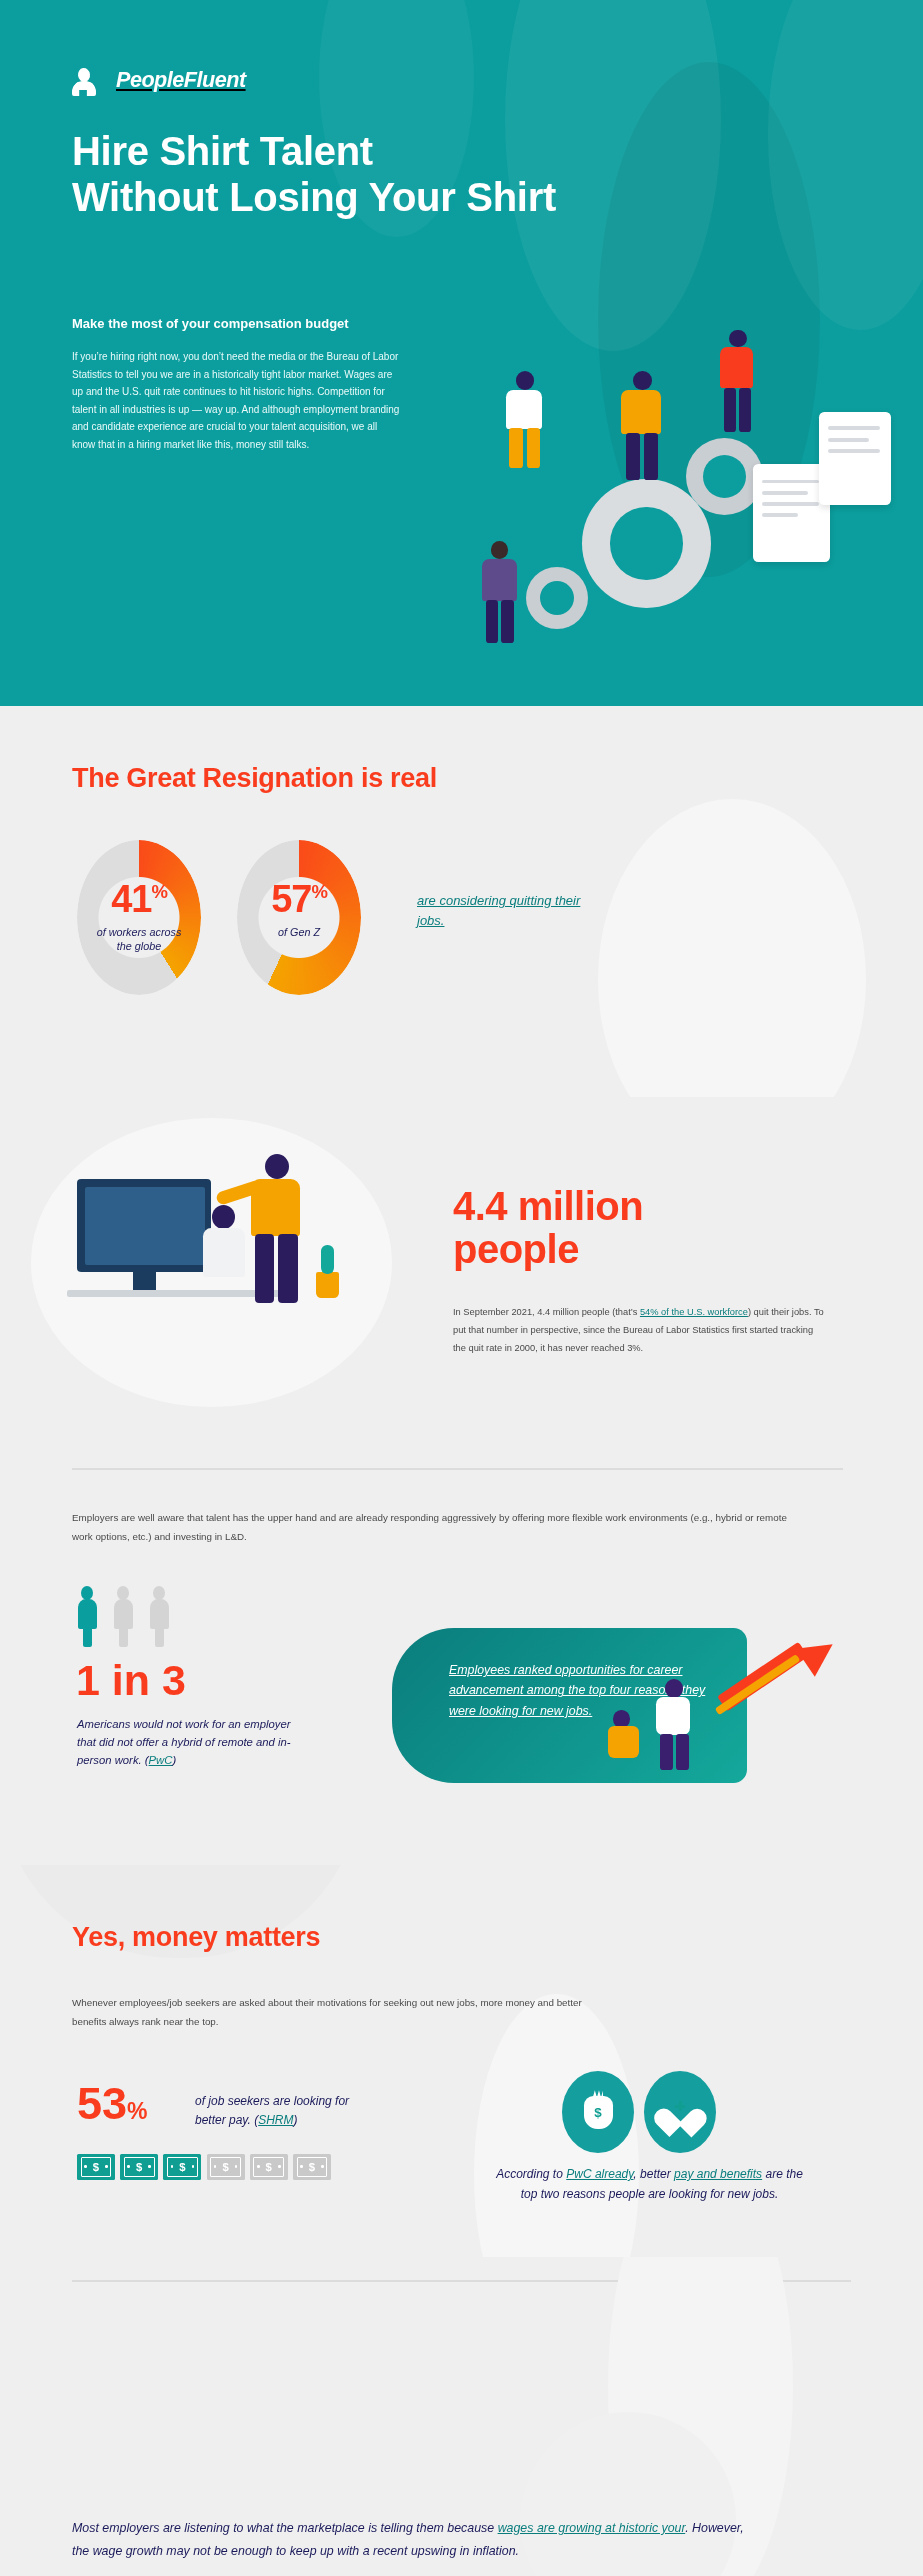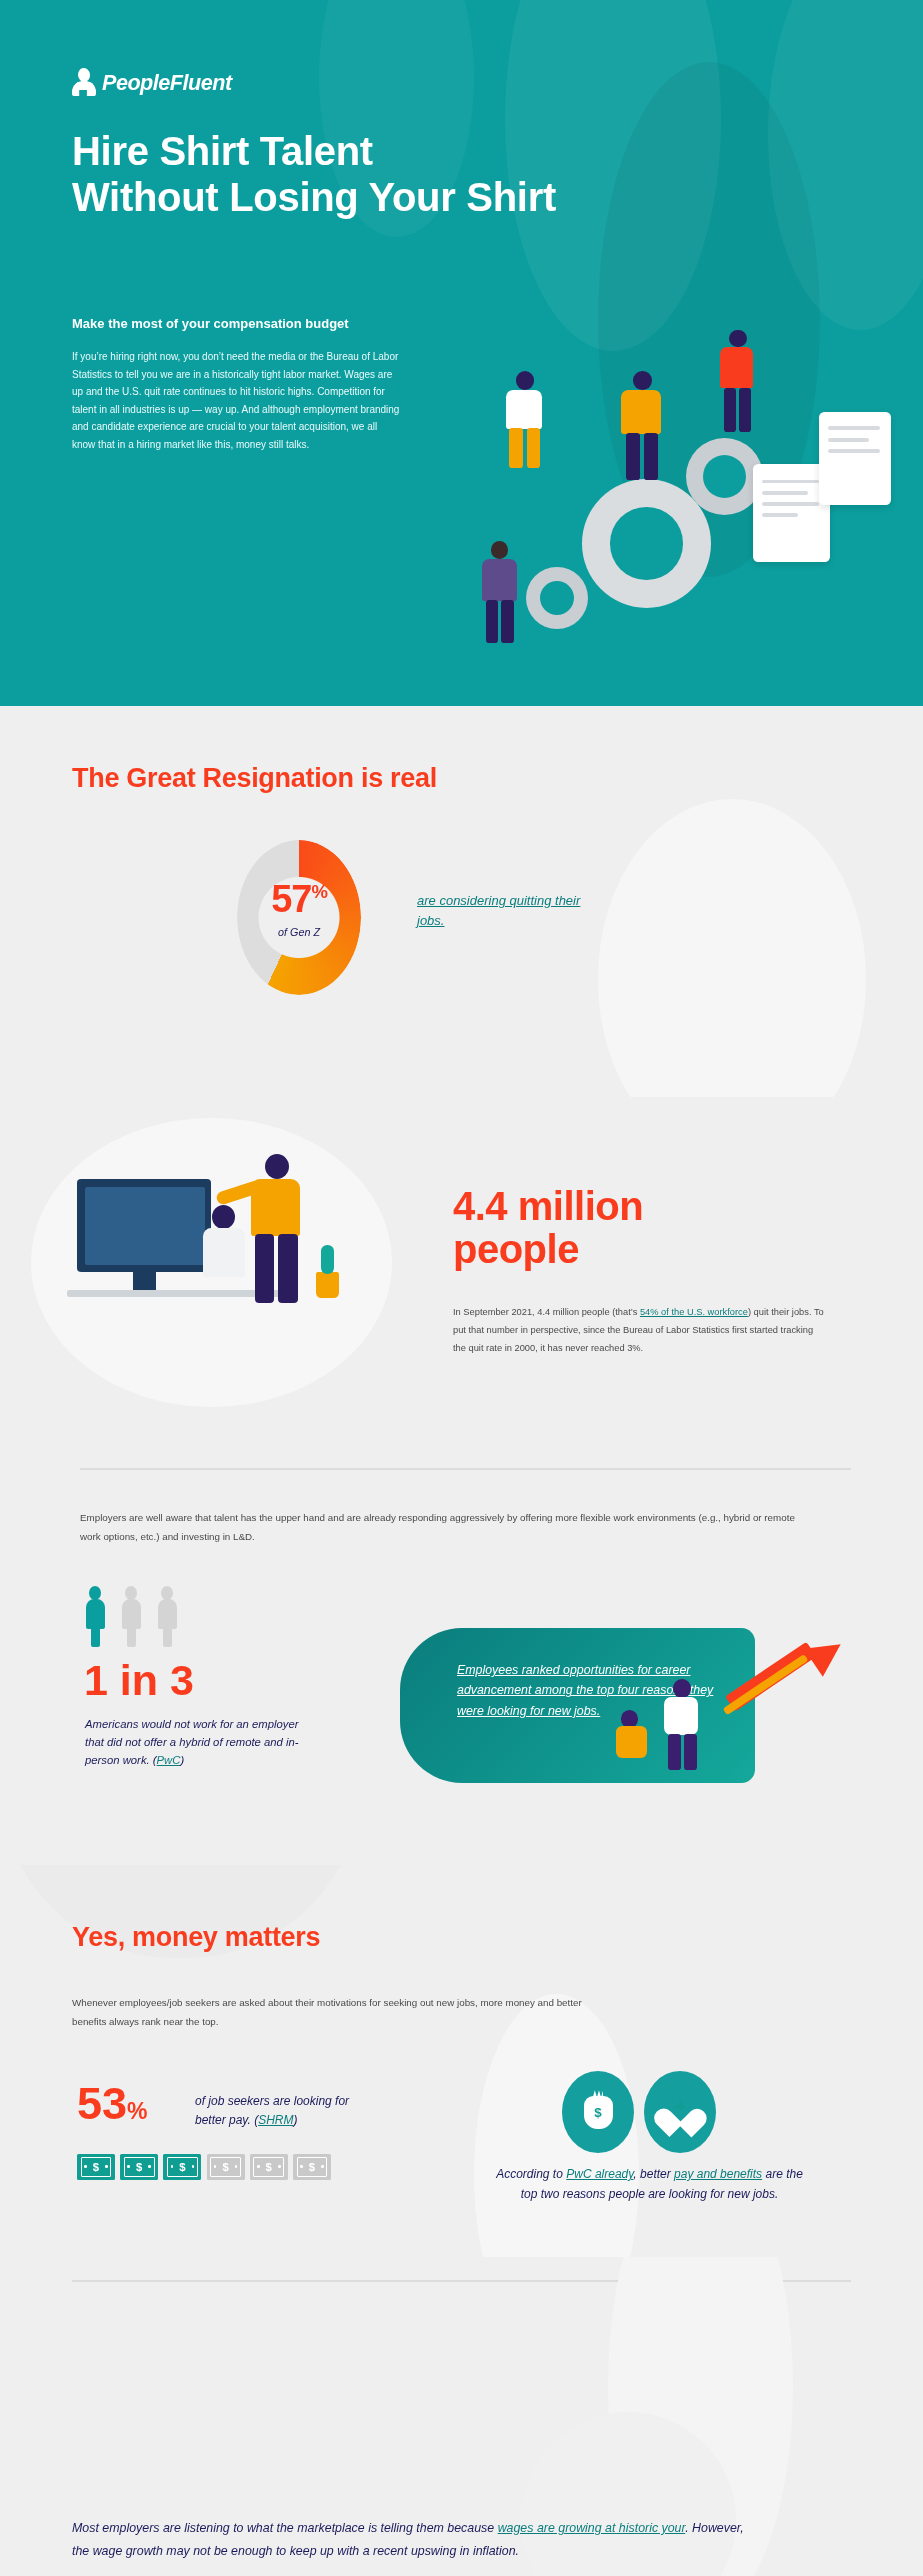--- a/index.html
+++ b/index.html
@@ -16,21 +16,21 @@
     position:absolute; left:0; top:0; width:923px; height:706px;
     background:#0c9e9e;
     overflow:hidden;
   }
   .hero-blob { position:absolute; background:rgba(255,255,255,0.06); border-radius:50%; }
   .hb1 { left:505px; top:-113px; width:216px; height:464px; border-radius:108px/232px; }
   .hb2 { left:598px; top:62px; width:222px; height:515px; border-radius:111px/258px; background:rgba(0,0,0,0.05); }
   .hb3 { left:768px; top:-62px; width:185px; height:392px; border-radius:93px/196px; background:rgba(255,255,255,0.05); }
   .hb4 { left:319px; top:-82px; width:155px; height:319px; border-radius:77px/160px; background:rgba(255,255,255,0.045); }
 
-  .logo { position:absolute; left:72px; top:67px; display:flex; align-items:flex-end; gap:6px; }
+  .logo { position:absolute; left:72px; top:67px; display:flex; align-items:flex-start; gap:20px;text-decoration:underline; }
   .logo-mark { position:relative; width:24px; height:29px; }
   .logo-mark .head { position:absolute; left:6.2px; top:1px; width:12px; height:14px; background:#fff; border-radius:50%; transform:rotate(-8deg); }
   .logo-mark .body { position:absolute; left:0px; top:13.4px; width:24px; height:15.5px; background:#fff;
      border-radius:13.4px 13.4px 2.1px 2.1px; clip-path: polygon(0% 100%, 0% 48%, 20% 12%, 52% 0%, 86% 16%, 100% 52%, 100% 100%, 62% 100%, 62% 62%, 30% 62%, 30% 100%); }
   .logo-text { font-size:21.6px; font-weight:bold; color:#fff; letter-spacing:-0.5px; font-style:italic; }
 
   .hero-title {
     position:absolute; left:72px; top:128px; width:556px;
     color:#fff; font-size:40px; line-height:1.15; font-weight:bold; letter-spacing:-0.3px;
   }
@@ -163,20 +163,29 @@
         <span class="dline" style="left:9.3px;top:37px;width:52px;"></span>
       </div>
     </div>
   </section>
 
   <section style="position:absolute;left:0;top:706px;width:923px;height:392px;background:#efefef;overflow:hidden;">
     <div style="position:absolute;left:598px;top:93px;width:268px;height:361px;background:#f6f6f6;border-radius:134px/180px;"></div>
 
     <h2 class="sec-title" style="position:absolute;left:72px;top:57px;">The Great Resignation is real</h2>
 
+    <div class="donut" style="left:77px;top:134px;">
+      <div class="ring" style="background:conic-gradient(from 0deg,#fa4b19 0deg,#f5a300 148deg,#dddddd 148deg 360deg);
+               -webkit-mask:radial-gradient(circle at 50% 50%, transparent 0 40px, #000 41px);
+               mask:radial-gradient(circle at 50% 50%, transparent 0 40px, #000 41px);"></div>
+      <div class="center">
+        <div class="pct"><span>41</span><sup>%</sup></div>
+        <div class="cap">of workers across the globe</div>
+      </div>
+    </div>
 
     <div class="donut" style="left:237px;top:134px;">
       <div class="ring" style="background:conic-gradient(from 0deg,#fa4b19 0deg,#f5a300 205deg,#dddddd 205deg 360deg);
                -webkit-mask:radial-gradient(circle at 50% 50%, transparent 0 40px, #000 41px);
                mask:radial-gradient(circle at 50% 50%, transparent 0 40px, #000 41px);"></div>
       <div class="center">
         <div class="pct"><span>57</span><sup>%</sup></div>
         <div class="cap">of Gen Z</div>
       </div>
     </div>
@@ -213,21 +222,21 @@
     <div style="position:absolute;left:453px;top:88px;width:392px;color:#fa3c1e;font-size:40px;font-weight:bold;line-height:1.08;letter-spacing:-0.5px;">
       <div>4.4 million</div>
       <div>people</div>
     </div>
 
     <p class="body-copy" style="position:absolute;left:453px;top:206px;width:371px;font-size:9.3px;line-height:1.95;">
       <span>In September 2021, 4.4 million people (that’s </span><a class="lnk">54% of the U.S. workforce</a><span>) quit their jobs. To put that number in perspective, since the Bureau of Labor Statistics first started tracking the quit rate in 2000, it has never reached 3%.</span>
     </p>
   </section>
 
-  <section style="position:absolute;left:8px;top:1437px;width:843px;height:428px;background:#efefef;overflow:hidden;">
+  <section style="position:absolute;left:0;top:1437px;width:843px;height:428px;background:#efefef;overflow:hidden;">
     <div class="hr" style="position:absolute;left:72px;top:31px;width:779px;"></div>
 
     <p class="body-copy" style="position:absolute;left:72px;top:72px;width:721px;">Employers are well aware that talent has the upper hand and are already responding aggressively by offering more flexible work environments (e.g., hybrid or remote work options, etc.) and investing in L&amp;D.</p>
 
     <div style="position:absolute;left:77px;top:149px;width:139px;height:62px;">
       <span style="position:absolute;left:0;top:0;width:20.6px;height:61px;">
         <span style="position:absolute;left:4.1px;top:0;width:12.4px;height:14.4px;border-radius:50%;background:#0a9e9e;"></span>
         <span style="position:absolute;left:1px;top:13.4px;width:18.5px;height:30px;border-radius:8.2px 8.2px 2.1px 2.1px;background:#0a9e9e;"></span>
         <span style="position:absolute;left:5.7px;top:42px;width:9.3px;height:18.5px;background:#0a9e9e;border-radius:0 0 2.1px 2.1px;"></span>
       </span>

